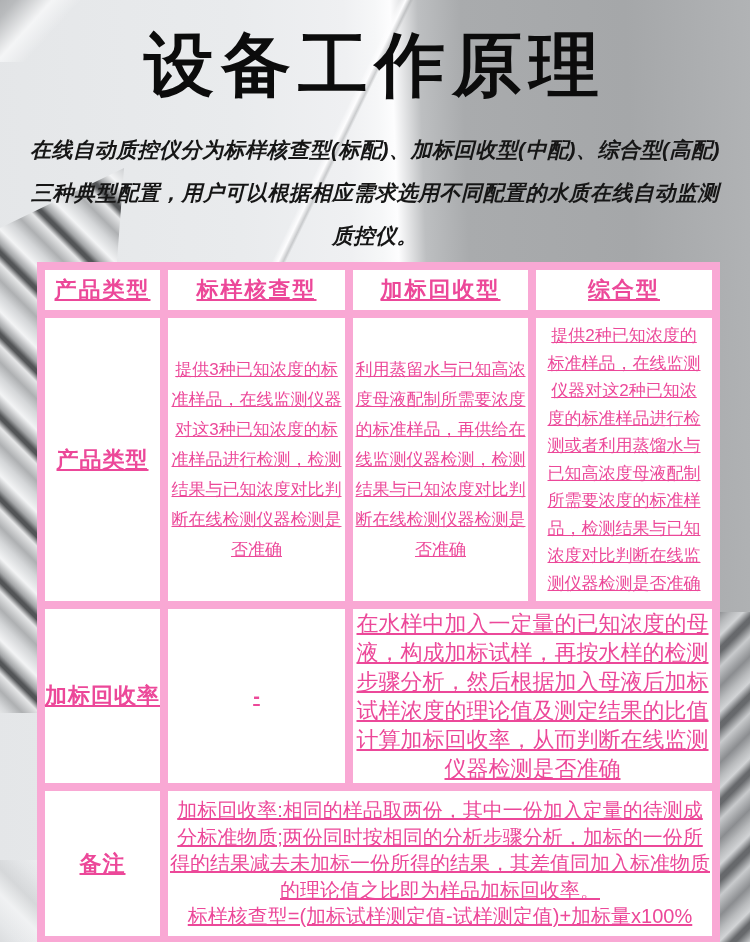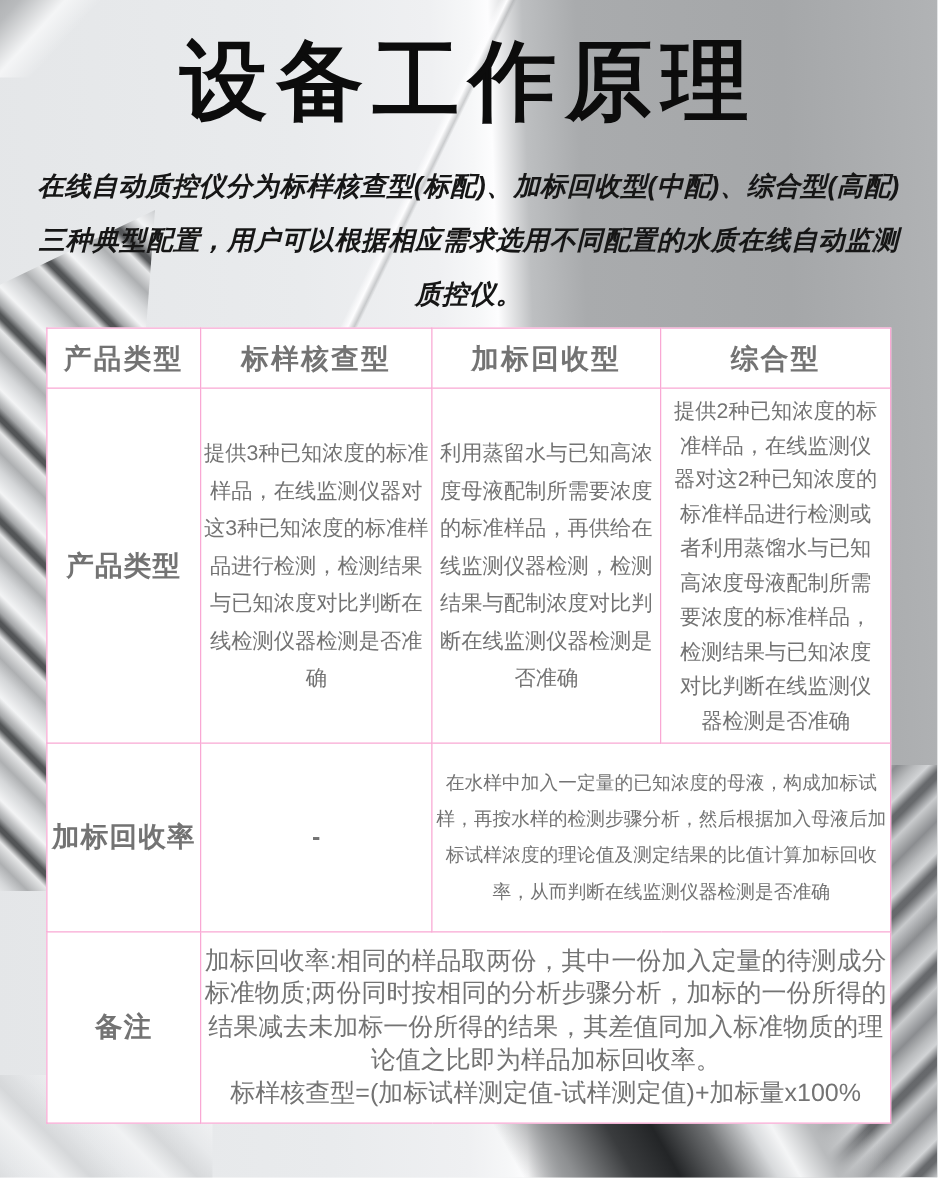--- a/index.html
+++ b/index.html
@@ -88,40 +88,41 @@
 
   
   table.spec {
     position: absolute; left: 37px; top: 262px;
     width: 675px;
     border-collapse: collapse;
     table-layout: fixed;
     background: #ffffff;
   }
   table.spec th, table.spec td {
-    border: 1px solid #f9a8d4;
+    border: 8px solid #f9a8d4;
     text-align: center;
     vertical-align: middle;
-    color: #737373;
+    color: #ec4899;
     padding: 0;
+    text-decoration: underline;
   }
   tr.hdr { height: 48px; }
   tr.hdr th { font-size: 22px; font-weight: 600; letter-spacing: 2px; }
   tr.r1 { height: 283px; }
   tr.r2 { height: 151px; }
   tr.r3 { height: 153px; }
   td.rowlabel { font-size: 22px; font-weight: 600; letter-spacing: 1px; }
   td.body-cell {
     font-size: 17px; line-height: 30px; font-weight: 500;
     padding: 4px 10px;
   }
   td.body-cell.tight { line-height: 27.5px; padding: 4px 8px; }
   td.dash-cell { font-size: 20px; font-weight: 600; }
   td.merged-cell {
-    font-size: 15px; line-height: 29px; font-weight: 500;
+    font-size: 22px; line-height: 29px; font-weight: 500;
     padding: 3px 7px;
     margin-left: 31px;
   }
   td.note-cell {
     font-size: 20px; line-height: 26.5px; font-weight: 500;
     padding: 4px 14px;
   }
   .formula-line { margin-top: 0; }
 </style>
 </head>
@@ -153,21 +154,21 @@
   <tbody>
     <tr class="hdr">
       <th>产品类型</th>
       <th>标样核查型</th>
       <th>加标回收型</th>
       <th>综合型</th>
     </tr>
     <tr class="r1">
       <td class="rowlabel">产品类型</td>
       <td class="body-cell">提供3种已知浓度的标准样品，在线监测仪器对这3种已知浓度的标准样品进行检测，检测结果与已知浓度对比判断在线检测仪器检测是否准确</td>
-      <td class="body-cell">利用蒸留水与已知高浓度母液配制所需要浓度的标准样品，再供给在线监测仪器检测，检测结果与配制浓度对比判断在线监测仪器检测是否准确</td>
+      <td class="body-cell">利用蒸留水与已知高浓度母液配制所需要浓度的标准样品，再供给在线监测仪器检测，检测结果与已知浓度对比判断在线检测仪器检测是否准确</td>
       <td class="body-cell tight">提供2种已知浓度的标准样品，在线监测仪器对这2种已知浓度的标准样品进行检测或者利用蒸馏水与已知高浓度母液配制所需要浓度的标准样品，检测结果与已知浓度对比判断在线监测仪器检测是否准确</td>
     </tr>
     <tr class="r2">
       <td class="rowlabel">加标回收率</td>
       <td class="dash-cell">-</td>
       <td class="merged-cell" colspan="2">在水样中加入一定量的已知浓度的母液，构成加标试样，再按水样的检测步骤分析，然后根据加入母液后加标试样浓度的理论值及测定结果的比值计算加标回收率，从而判断在线监测仪器检测是否准确</td>
     </tr>
     <tr class="r3">
       <td class="rowlabel">备注</td>
       <td class="note-cell" colspan="3">

